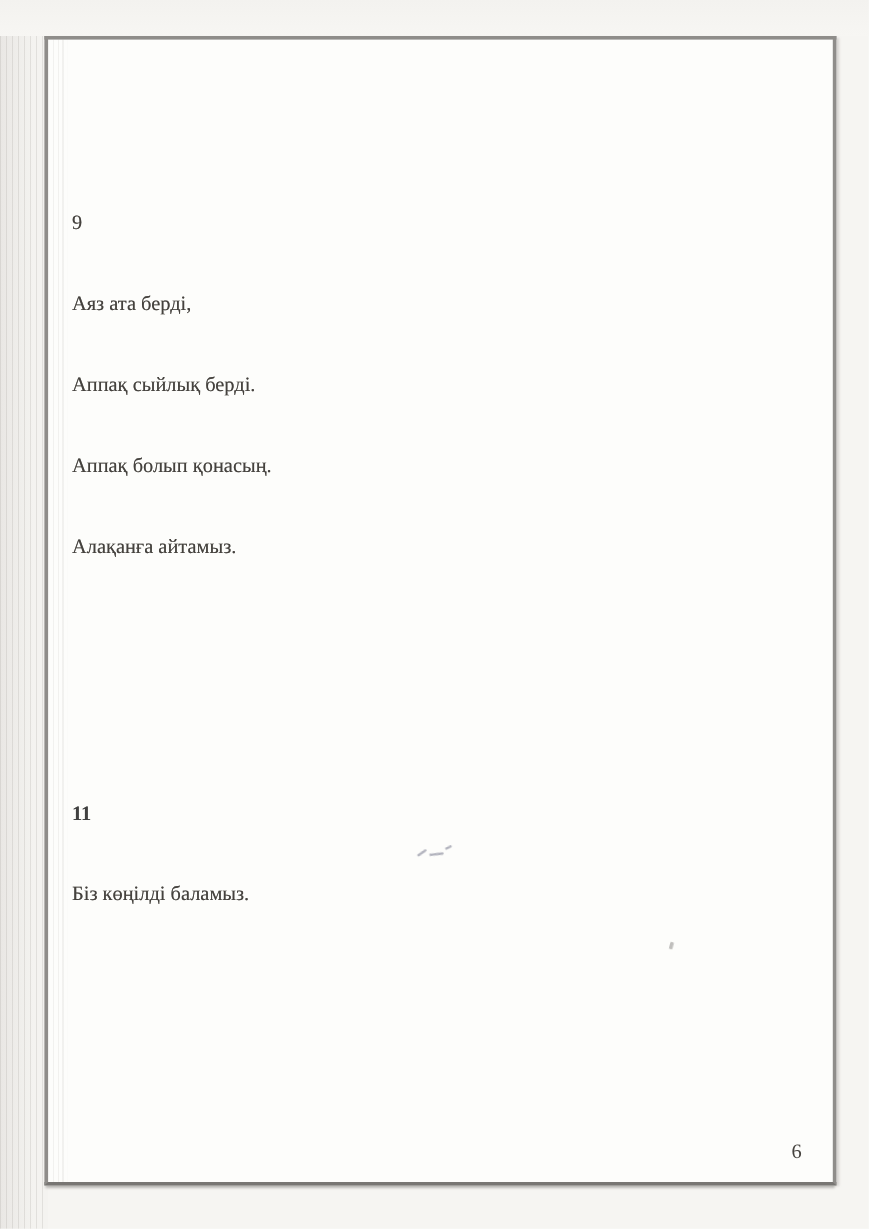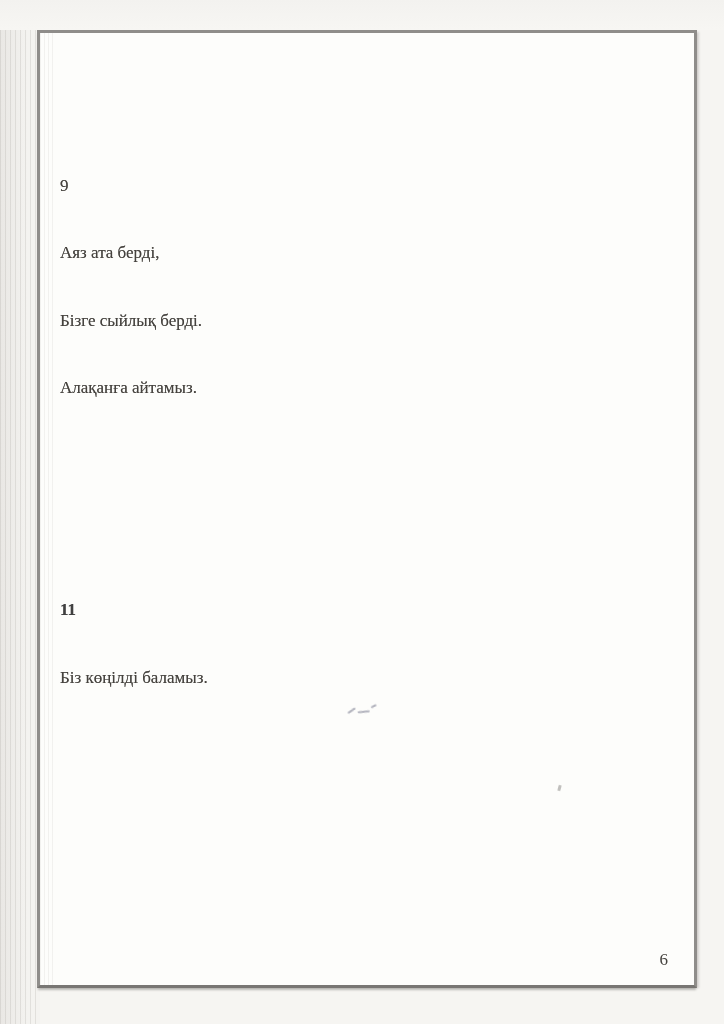--- a/index.html
+++ b/index.html
@@ -63,21 +63,22 @@
 <div class="top-haze"></div>
 
 <div class="frame">
   <div class="inner-streaks"></div>
 
   <div class="content">
 
     <div class="poem-block block1">
       <div class="pnum">9</div>
       <div class="pline">Аяз ата берді,</div>
-      <div class="pline">Бізге сыйлық берді.</div>
+      <div class="pline">Аппақ сыйлық берді.</div>
+      <div class="pline">Аппақ болып қонасың.</div>
       <div class="pline">Алақанға айтамыз.</div>
     </div>
 
     <div class="poem-block block2">
       <div class="pnum bold">11</div>
       <div class="pline">Біз көңілді баламыз.</div>
       
       
       
       

